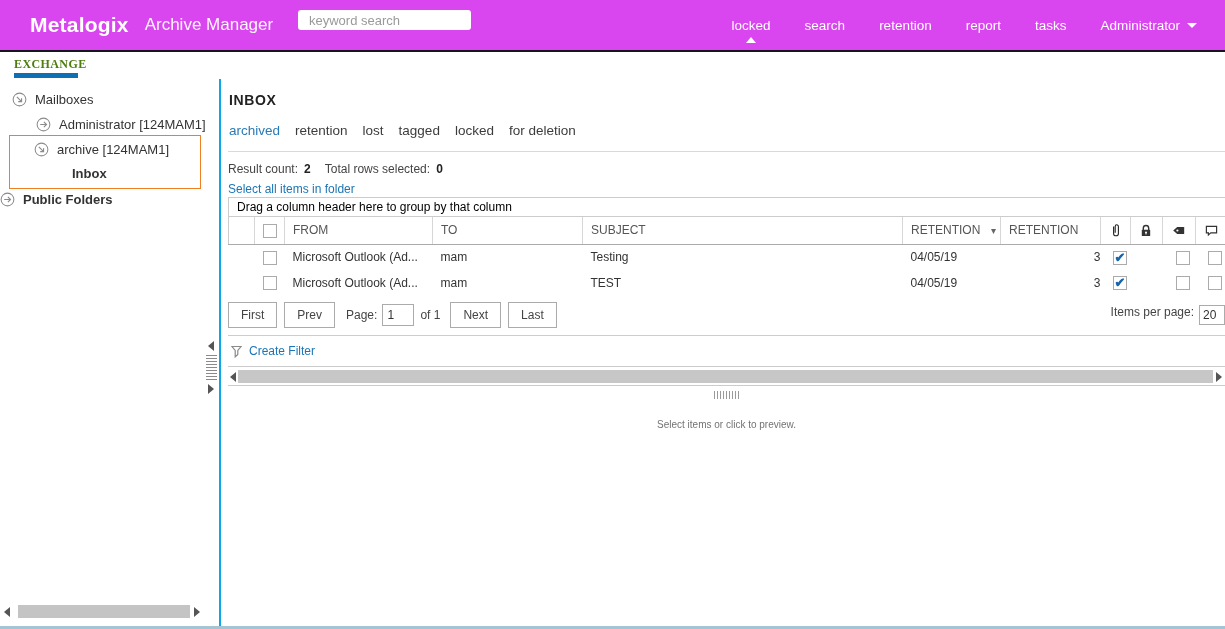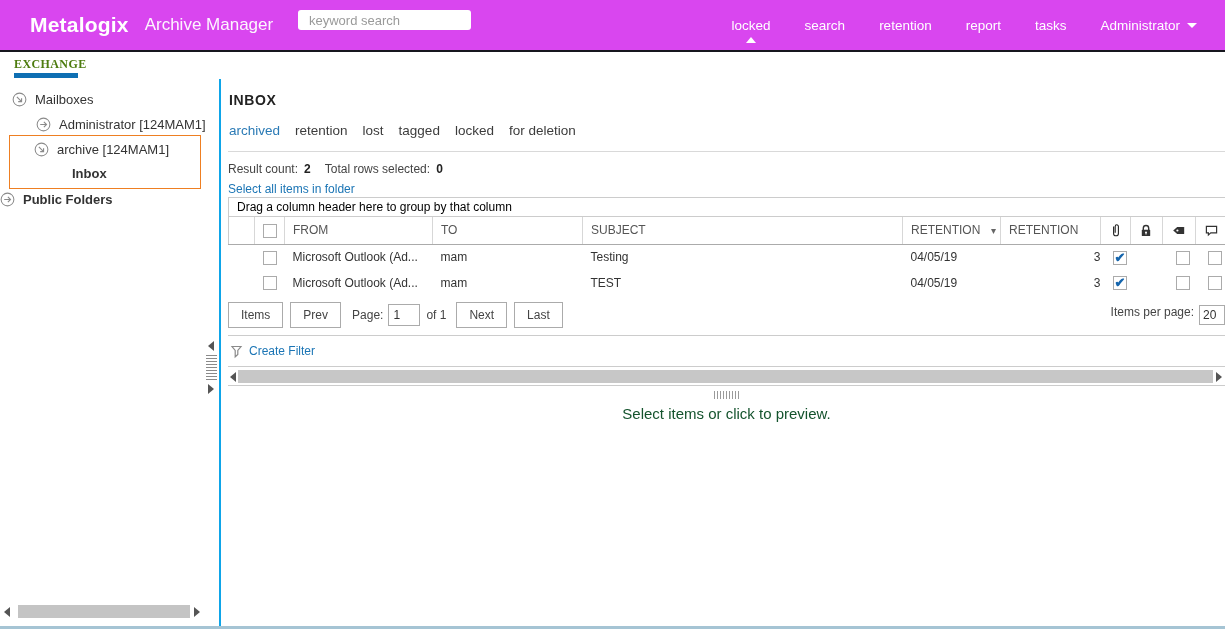--- a/index.html
+++ b/index.html
@@ -86,21 +86,21 @@
   .filter-row { height:31px; display:flex; align-items:center; gap:6px; border-bottom:1px solid #ccc; padding-left:2px; }
 
   
   .main-hscroll { height:19px; position:relative; border-bottom:1px solid #ccc; }
   .main-thumb { position:absolute; left:10px; right:12px; top:3px; height:13px; background:#c7c7c7; cursor:pointer; }
   .main-hscroll .arrow-l { left:2px; top:5px; }
   .main-hscroll .arrow-r { right:3px; top:5px; }
 
   .hgrip { width:26px; height:8px; margin:5px auto 0 auto;
            background:repeating-linear-gradient(to right,#9a9a9a 0 1px, transparent 1px 3px); cursor:row-resize; }
-  .preview-hint { text-align:center; margin-top:6px; font-size:15px; color:#14532d; }
+  .preview-hint { text-align:center; margin-top:20px; font-size:10px; color:#737373; }
 
   .bottom-blue { position:absolute; left:0; bottom:0; width:1225px; height:3px; background:#a5c4d4; z-index:10; }
 </style>
 </head>
 <body>
 
 <div class="topbar">
   <span class="brand">Metalogix</span>
   <span class="product">Archive Manager</span>
   <input class="searchbox" type="text" placeholder="keyword search" style="">
@@ -282,21 +282,21 @@
           <td class="cell-ret">3</td>
           <td class="cell-icon"><span class="cbx checked"></span></td>
           <td class="cell-icon"></td>
           <td class="cell-icon"><span class="cbx"></span></td>
           <td class="cell-icon"><span class="cbx"></span></td>
         </tr>
       </tbody>
     </table>
 
     <div class="pager">
-      <button class="pbtn">Items</button>
+      <button class="pbtn">First</button>
       <button class="pbtn">Prev</button>
       <span class="page-label">Page:</span>
       <input class="page-input" value="1" style="">
       <span class="of-label">of 1</span>
       <button class="pbtn">Next</button>
       <button class="pbtn">Last</button>
       <span class="ipp">
         <span>Items per page:</span>
         <input class="ipp-input" value="20" style="">
       </span>

